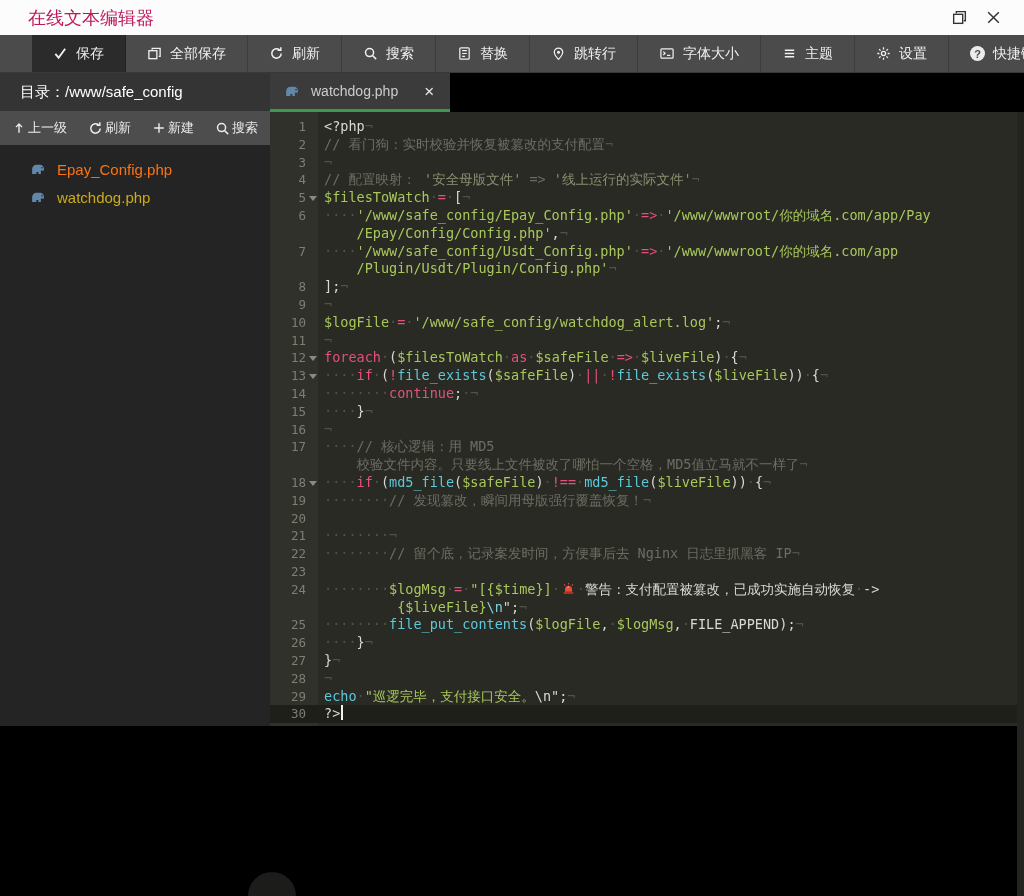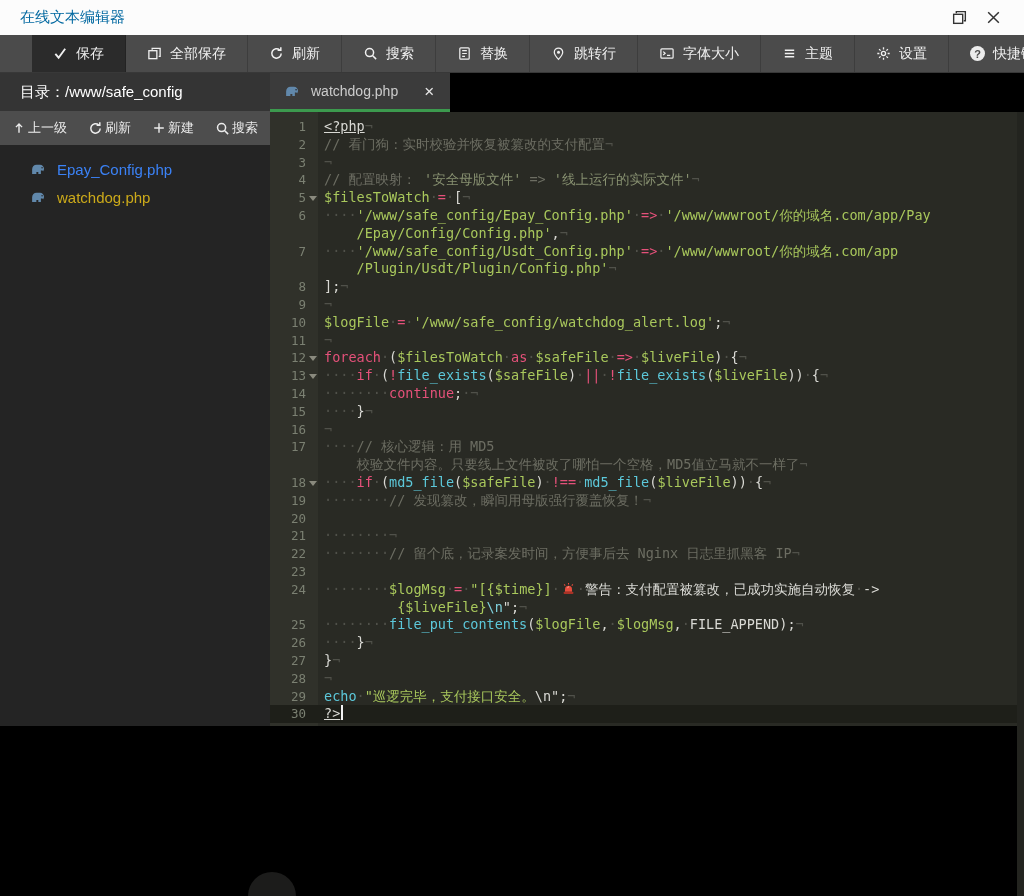--- a/index.html
+++ b/index.html
@@ -1,41 +1,41 @@
 <!DOCTYPE html>
 <html><head>
 <meta charset="utf-8">
 <style>
   * { box-sizing: border-box; margin: 0; padding: 0; }
   html,body { width:1024px; height:896px; overflow:hidden; }
   body { font-family:"Liberation Sans", sans-serif; background:#000; position:relative; }
 
   
   .titlebar { height:35px; background:#fcfcfc; display:flex; align-items:center; padding:0 14px 0 20px; }
-  .app-title { font-size:15px; color:#0369a1; flex:1; }
+  .app-title { font-size:18px; color:#be185d; flex:1;margin-left:8px; }
   .winbtn { width:34px; height:26px; display:flex; align-items:center; justify-content:center; color:#333; cursor:pointer; }
   .winbtn svg { stroke:#333; }
 
   
   .toolbar { height:38px; background:#4b4b4b; display:flex; align-items:stretch; border-bottom:1px solid #383838;padding-left:32px; }
   .tbtn { display:flex; align-items:center; gap:8px; padding:0 21px; color:#f0f0f0; font-size:14px;
           border-right:1px solid rgba(0,0,0,0.18); cursor:pointer; white-space:nowrap; }
   .tbtn.active { background:#2b2b2b; }
   .tbtn svg { flex:none; }
 
   
   .main { display:flex; height:653px; }
 
   
   .sidebar { width:270px; background:#242424; display:flex; flex-direction:column; flex:none; }
   .dirheader { height:38px; background:#343434; color:#fff; font-size:15px; display:flex; align-items:center; padding-left:20px; }
   .sideactions { height:34px; background:#4d4d4d; display:flex; align-items:center; justify-content:space-between; padding:0 12px; }
   .sbtn { display:flex; align-items:center; gap:2px; color:#ececec; font-size:13px; cursor:pointer; }
   .filelist { padding-top:10px; flex:1; }
-  .file { height:28px; display:flex; align-items:center; gap:10px; padding-left:30px; font-size:15px; color:#3b82f6; cursor:pointer; }
+  .file { height:28px; display:flex; align-items:center; gap:10px; padding-left:30px; font-size:15px; color:#f97316; cursor:pointer; }
   .file.active { color:#ccaa1a; }
   .file .eleph { color:#6188ab; display:flex; }
 
   
   .content { flex:1; display:flex; flex-direction:column; background:#000; min-width:0; }
   .tabbar { height:39px; background:#000; display:flex; }
   .tab { background:#3b3b3b; display:flex; align-items:center; gap:10px; padding:0 16px 0 14px; color:#cccccc;
          font-size:14px; border-bottom:3px solid #3c9a4e; cursor:pointer; }
   .tab .eleph { color:#6188ab; display:flex; }
   .tab-close { margin-left:16px; font-size:17px; color:#e8e8e8; cursor:pointer; line-height:1; }
@@ -44,21 +44,21 @@
             font-size:13.5px; line-height:17.8px; overflow:hidden; }
   .gutter-strip { position:absolute; left:0; top:0; bottom:0; width:48px; background:#30312a; }
   .rows { position:relative; padding-top:6px; }
   .row { display:flex; height:17.8px; }
   .row.current { background:#1e1f19; }
   .ln { width:48px; flex:none; text-align:right; padding-right:12px; color:#7b8072; font-size:12.5px; position:relative; cursor:pointer; }
   .fold { position:absolute; right:1px; top:7px; width:0; height:0;
           border-left:4px solid transparent; border-right:4px solid transparent; border-top:5px solid #8a8a7e; }
   .code { padding-left:6px; white-space:pre; cursor:text; }
 
-  .sg-t { color:#d9d9d4;text-decoration:underline; }               
+  .sg-t { color:#d9d9d4; }               
   .sg-c { color:#6c6d62; }               
   .sg-q { color:#879070; }               
   .sg-v { color:#a9c85c; }               
   .sg-k { color:#e5517a; }               
   .sg-f { color:#5cc8da; }               
   .sg-p { color:#d9d9d4; }               
   .sg-w { color:#50514a; }               
   .sg-e { color:#50514a; }               
   .sg-x { color:#d9d9d4; }               
   .sg-esc { color:#7fd0dc; }             

